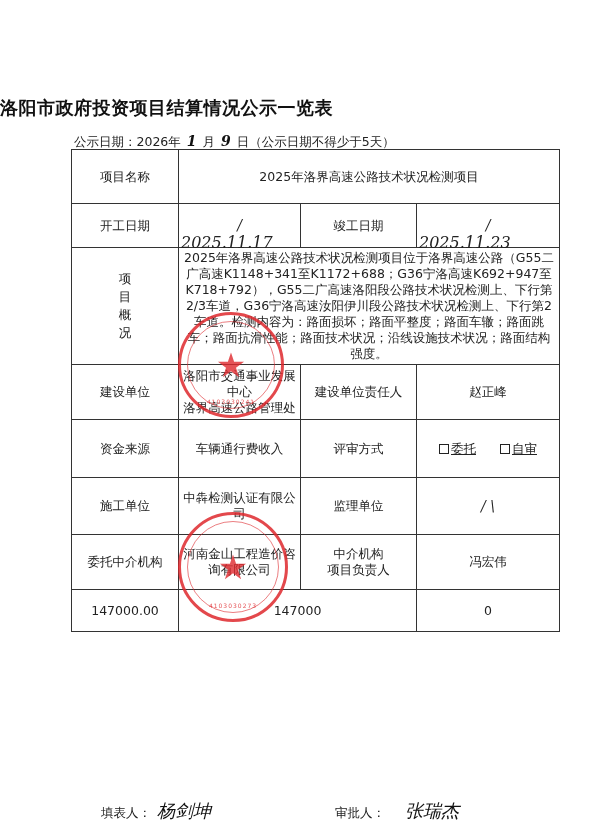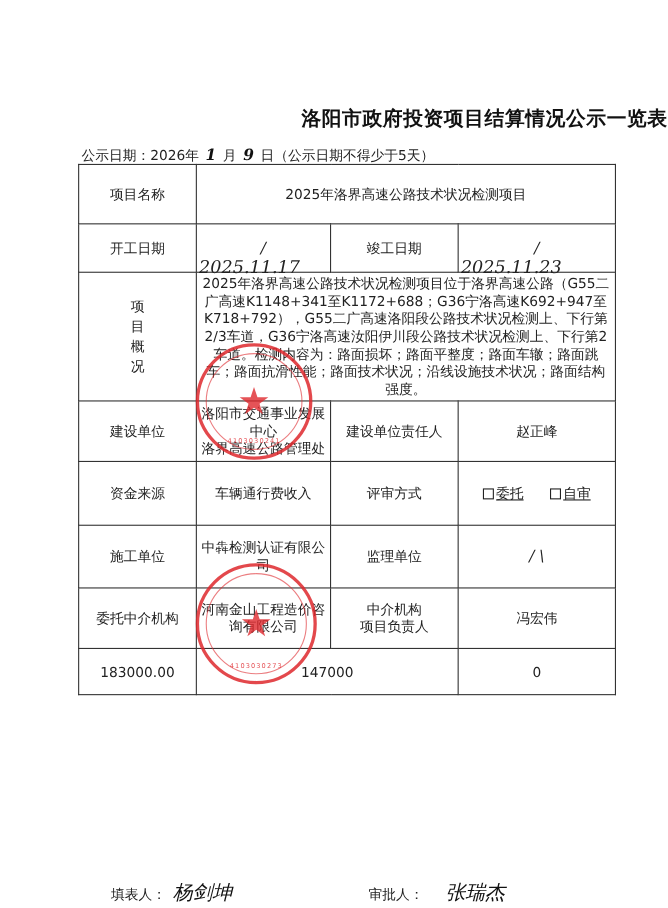--- a/index.html
+++ b/index.html
@@ -1,17 +1,17 @@
 <!DOCTYPE html>
 <html><head>
 <meta charset="utf-8">
 <style>
   html,body{margin:0;padding:0;background:#ffffff;}
   body{width:607px;height:825px;position:relative;overflow:hidden;font-family:"DejaVu Sans","Liberation Sans",sans-serif;color:#222;}
-  .title{position:absolute;left:0;top:96px;width:607px;text-align:right;font-size:18px;font-weight:bold;letter-spacing:0.5px;color:#111;}
+  .title{position:absolute;left:0;top:96px;width:607px;text-align:left;font-size:18px;font-weight:bold;letter-spacing:0.5px;color:#111;}
   .pubdate{position:absolute;left:74px;top:133px;font-size:12.5px;color:#222;white-space:nowrap;}
   .pubdate .hw{font-family:"DejaVu Serif",serif;font-style:italic;font-weight:bold;font-size:14px;margin:0 6px;color:#111;}
   table.main{position:absolute;left:71px;top:149px;width:488px;border-collapse:collapse;table-layout:fixed;}
   table.main td{border:1.5px solid #333;text-align:center;vertical-align:middle;font-size:12.5px;padding:0 3px;line-height:16px;color:#222;}
   .r1{height:54px}.r2{height:44px}.r3{height:117px}.r4{height:55px}.r5{height:58px}
   .r6{height:57px}.r7{height:55px}.r8{height:55px}.r9{height:55px}.r10{height:42px}
   td.vert span{display:block;line-height:18px;}
   td.overview{text-align:center;padding:4px 6px;line-height:18px;font-size:11.5px;}
   .datecell{position:relative;}
   .hwdate{position:absolute;left:2px;bottom:-4px;font-family:"DejaVu Serif",serif;font-style:italic;font-size:16px;color:#222;white-space:nowrap;}
@@ -95,21 +95,21 @@
   <tr class="r7">
     <td>委托中介机构</td>
     <td>河南金山工程造价咨询有限公司</td>
     <td>
       <div>中介机构</div>
       <div>项目负责人</div>
     </td>
     <td>冯宏伟</td>
   </tr>
   <tr class="r10">
-    <td>183000.00</td>
+    <td>147000.00</td>
     <td colspan="2">147000</td>
     <td>0</td>
   </tr>
 </tbody>
   </table>
 
 <div class="seal" style="left:178px;top:312px;width:100px;height:100px;">
   <div class="inner"></div>
   <div class="star">★</div>
   <div class="code">4103030241</div>

